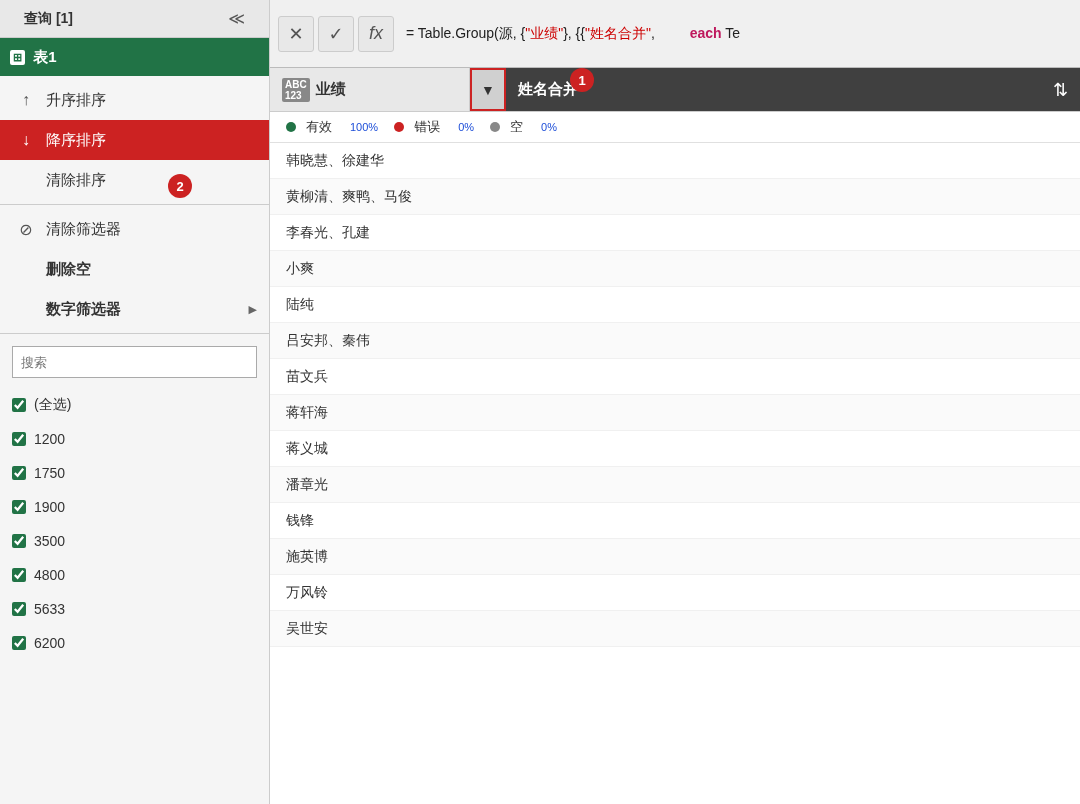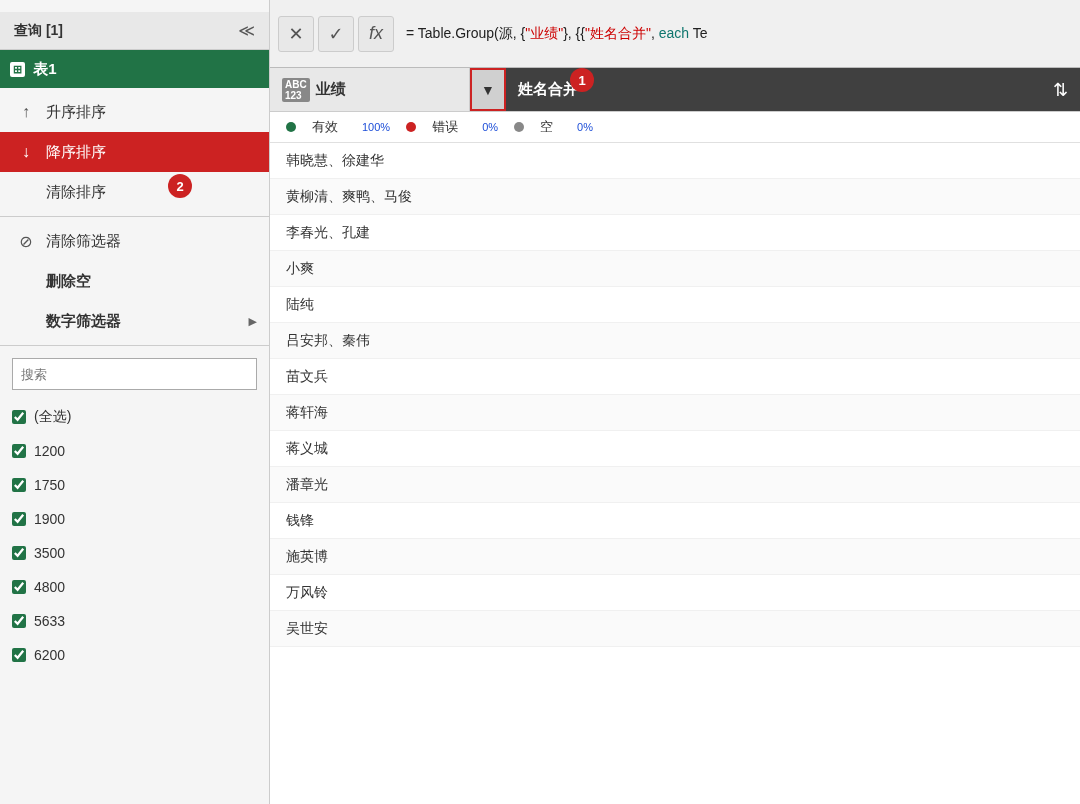--- a/index.html
+++ b/index.html
@@ -41,43 +41,42 @@
       color: #555;
     }
 
     .formula-text {
       flex: 1;
       font-size: 14px;
       color: #222;
       padding: 0 8px;
     }
     .formula-text .kw-red { color: #cc0000; }
-    .formula-text .kw-darkblue { color: #0f766e; font-weight: normal; }
+    .formula-text .kw-darkblue { color: #be185d; font-weight: bold; margin-left: 31px; }
 
     
     .left-panel {
       position: absolute;
       top: 0;
       left: 0;
       width: 270px;
       height: 804px;
       background: #f5f5f5;
       border-right: 1px solid #ccc;
     }
 
     
     .query-header {
       height: 38px;
       background: #e8e8e8;
       display: flex;
       align-items: center;
       justify-content: space-between;
-      padding: 0 14px;
+      padding: 0 24px;
       border-bottom: 1px solid #ccc;
-      margin-top: 12px;
     }
     .query-title {
       font-size: 14px;
       color: #333;
       font-weight: bold;
     }
     .collapse-btn {
       font-size: 16px;
       color: #555;
       cursor: pointer;
@@ -288,21 +287,21 @@
       align-items: center;
       padding: 6px 16px;
       gap: 16px;
       border-bottom: 1px solid #e0e0e0;
       background: #fff;
     }
 
     .stat-item {
       display: flex;
       align-items: center;
-      gap: 16px;
+      gap: 10px;
       font-size: 13px;
       color: #333;
     }
 
     .stat-dot {
       width: 10px;
       height: 10px;
       border-radius: 50%;
     }
     .dot-valid { background: #217346; }

